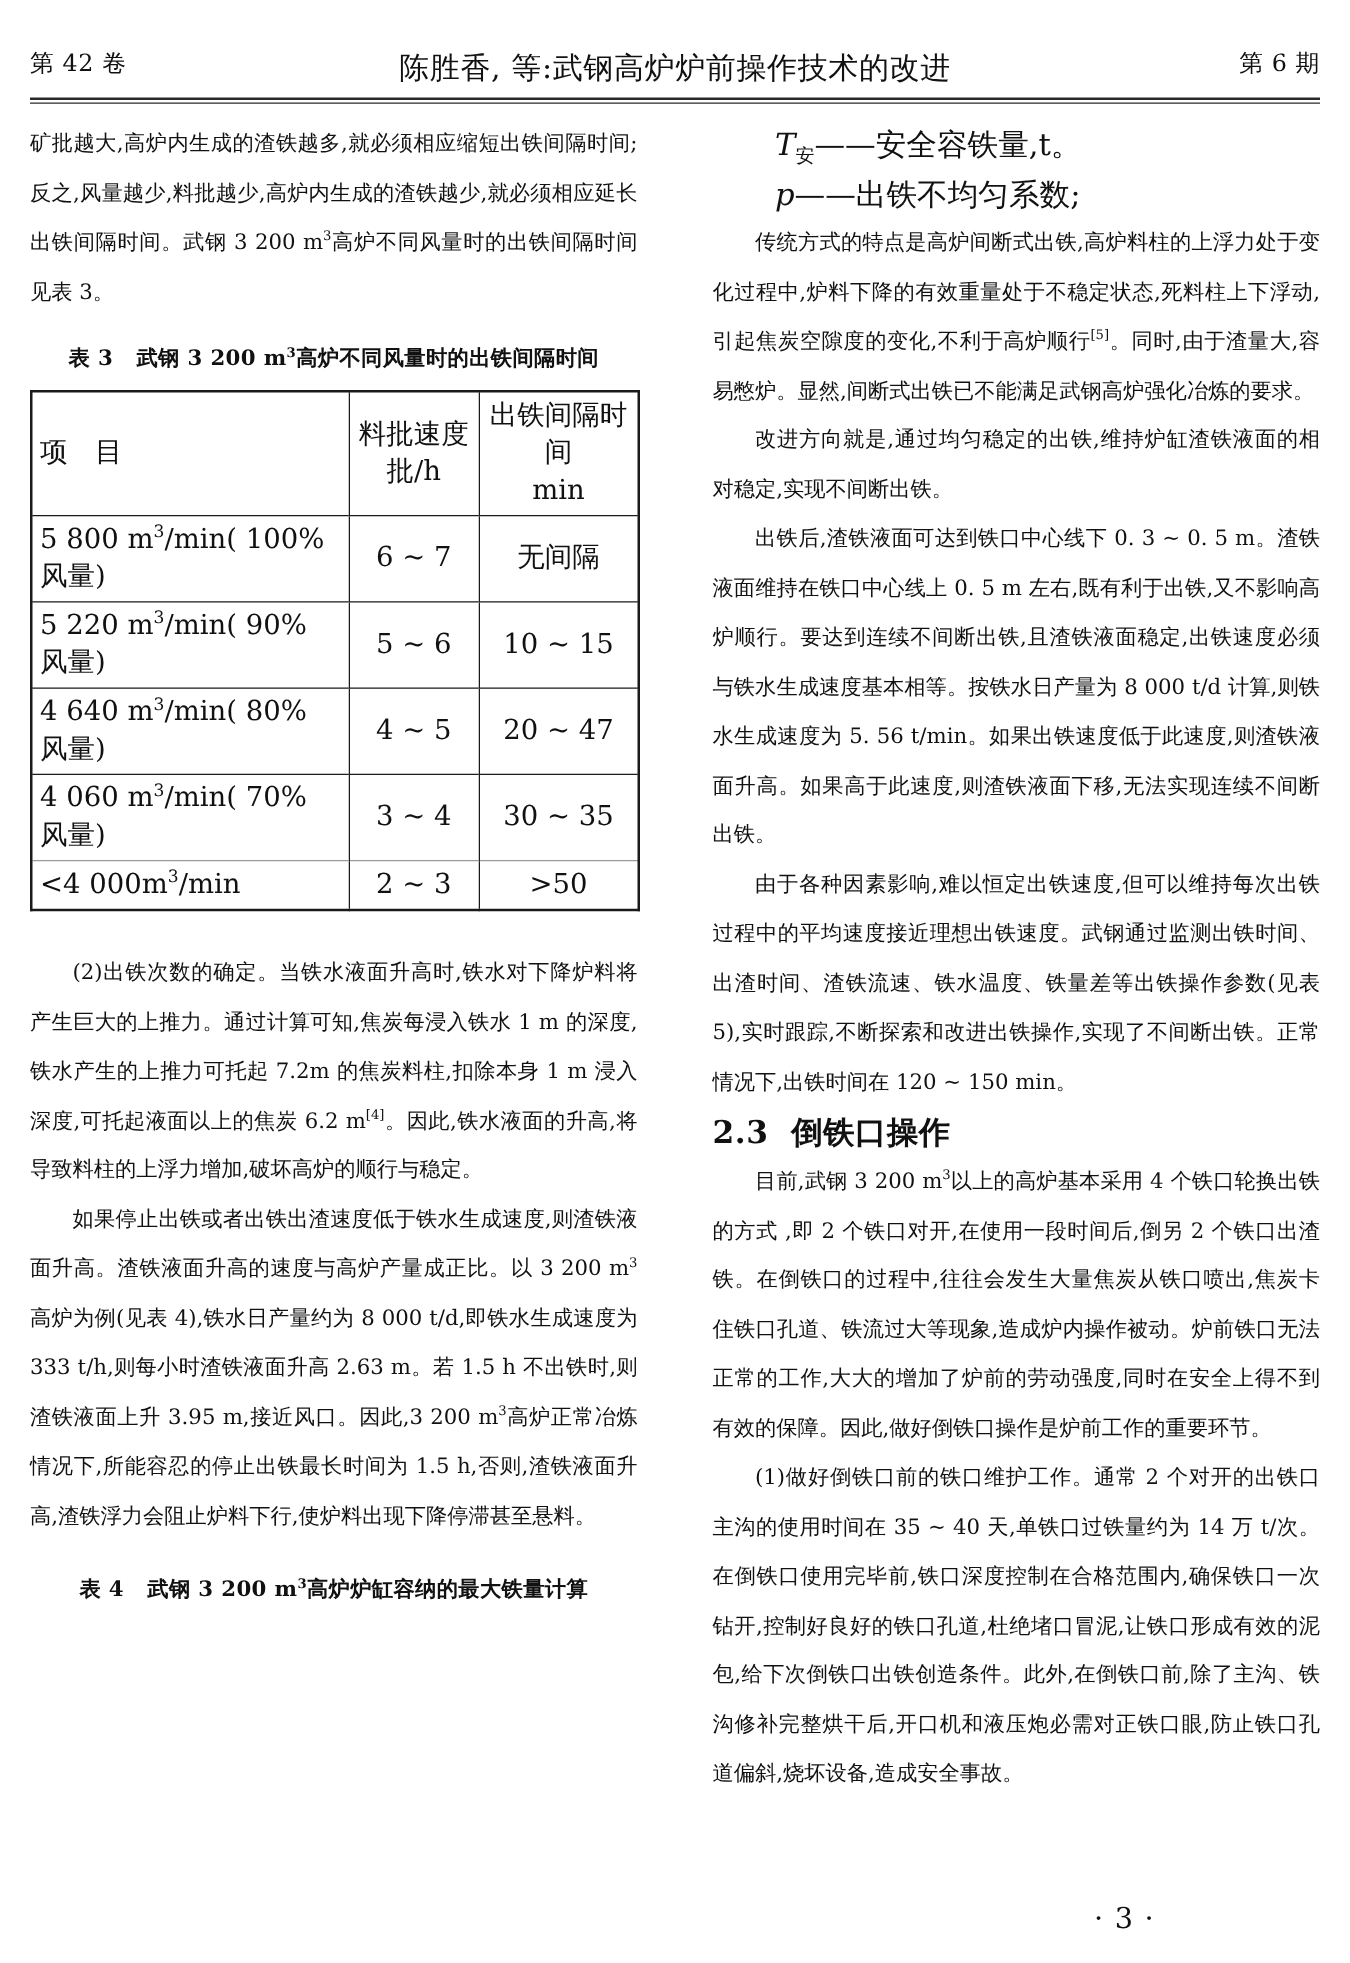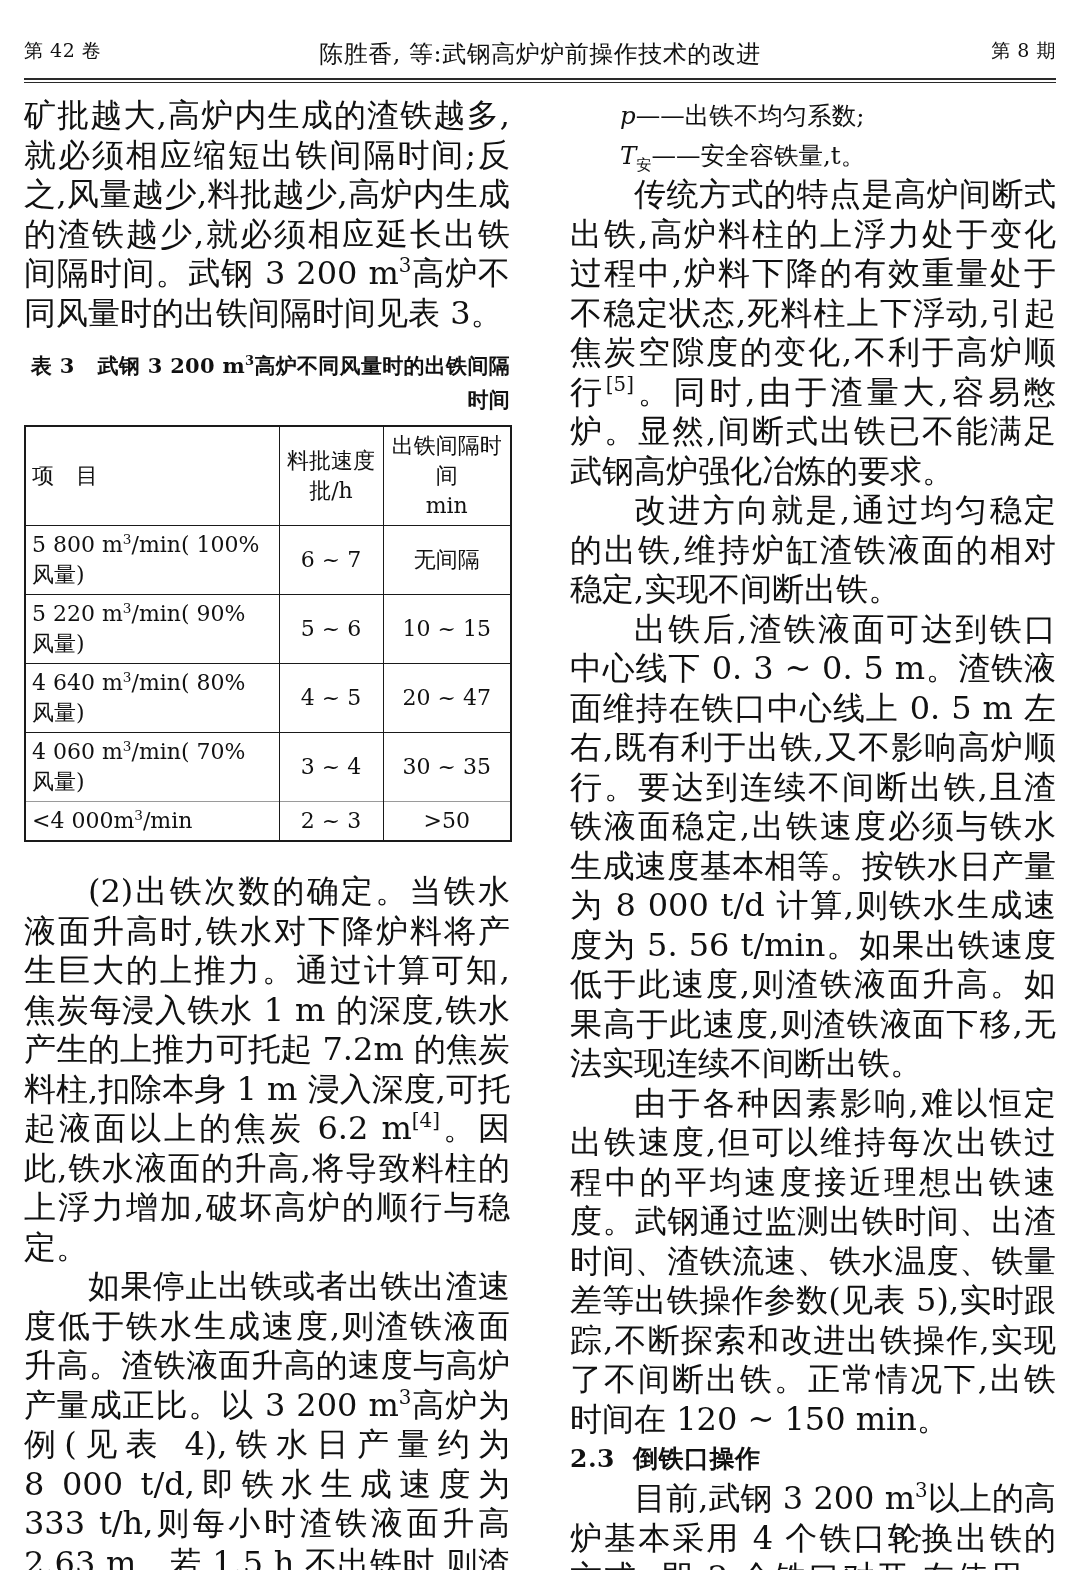--- a/index.html
+++ b/index.html
@@ -68,38 +68,38 @@
   
   .col {
     position: absolute;
     top: 96px;
     width: 486px;
   }
   .col-left  { left: 24px; }
   .col-right { left: 570px; }
 
   .para {
-    font-size: 32px;
+    font-size: 17px;
     line-height: 39.5px;
     text-align: justify;
     text-justify: inter-ideograph;
     margin: 0 0 0 0;
     letter-spacing: 0px;
   }
   .para.indent { text-indent: 2em; }
 
   .sup { font-size: 0.62em; vertical-align: super; line-height: 0; }
   .sub { font-size: 0.62em; vertical-align: sub;   line-height: 0; }
   .ital { font-style: italic; }
 
   
   .tbl-cap {
-    font-size: 21px;
+    font-size: 17px;
     font-weight: bold;
-    text-align: right;
+    text-align: center;
     line-height: 34px;
     margin: 16px 0 8px 0;
     letter-spacing: 0.3px;
   }
 
   
   table.doc-tbl {
     border-collapse: collapse;
     width: 486px;
     font-size: 22px;
@@ -162,21 +162,21 @@
   }
 </style>
 </head>
 <body>
 
 <div class="page">
 
   <div class="runhead">
     <div class="runhead-left">第 42 卷</div>
     <div class="runhead-center">陈胜香, 等:武钢高炉炉前操作技术的改进</div>
-    <div class="runhead-right">第 8 期</div>
+    <div class="runhead-right">第 6 期</div>
   </div>
   <div class="rule-double"></div>
 
   <div class="col col-left">
 
     <p class="para">矿批越大,高炉内生成的渣铁越多,就必须相应缩短出铁间隔时间;反之,风量越少,料批越少,高炉内生成的渣铁越少,就必须相应延长出铁间隔时间。武钢 3&nbsp;200&nbsp;m<span class="sup">3</span>高炉不同风量时的出铁间隔时间见表 3。</p>
 
     <div class="tbl-cap">表 3&nbsp;&nbsp;&nbsp;武钢 3&nbsp;200&nbsp;m<span class="sup">3</span>高炉不同风量时的出铁间隔时间</div>
 
     <table class="doc-tbl">
@@ -230,24 +230,24 @@
 
     <p class="para indent">如果停止出铁或者出铁出渣速度低于铁水生成速度,则渣铁液面升高。渣铁液面升高的速度与高炉产量成正比。以 3&nbsp;200&nbsp;m<span class="sup">3</span>高炉为例(见表 4),铁水日产量约为 8&nbsp;000&nbsp;t/d,即铁水生成速度为 333&nbsp;t/h,则每小时渣铁液面升高 2.63&nbsp;m。若 1.5&nbsp;h 不出铁时,则渣铁液面上升 3.95&nbsp;m,接近风口。因此,3&nbsp;200&nbsp;m<span class="sup">3</span>高炉正常冶炼情况下,所能容忍的停止出铁最长时间为 1.5&nbsp;h,否则,渣铁液面升高,渣铁浮力会阻止炉料下行,使炉料出现下降停滞甚至悬料。</p>
 
     <div class="tbl-cap" style="margin-top:22px">表 4&nbsp;&nbsp;&nbsp;武钢 3&nbsp;200&nbsp;m<span class="sup">3</span>高炉炉缸容纳的最大铁量计算</div>
 
   </div>
 
   <div class="col col-right">
 
     <div class="where-line" style="padding-left:50px">
-      <span><span class="ital">p</span>——出铁不均匀系数;</span>
+      <span><span class="ital">T</span><span class="sub">安</span>——安全容铁量,t。</span>
     </div>
     <div class="where-line" style="padding-left:50px">
-      <span><span class="ital">T</span><span class="sub">安</span>——安全容铁量,t。</span>
+      <span><span class="ital">p</span>——出铁不均匀系数;</span>
     </div>
 
     <p class="para indent">传统方式的特点是高炉间断式出铁,高炉料柱的上浮力处于变化过程中,炉料下降的有效重量处于不稳定状态,死料柱上下浮动,引起焦炭空隙度的变化,不利于高炉顺行<span class="sup">[5]</span>。同时,由于渣量大,容易憋炉。显然,间断式出铁已不能满足武钢高炉强化冶炼的要求。</p>
 
     <p class="para indent">改进方向就是,通过均匀稳定的出铁,维持炉缸渣铁液面的相对稳定,实现不间断出铁。</p>
 
     <p class="para indent">出铁后,渣铁液面可达到铁口中心线下 0.&nbsp;3&nbsp;~ 0.&nbsp;5&nbsp;m。渣铁液面维持在铁口中心线上 0.&nbsp;5&nbsp;m 左右,既有利于出铁,又不影响高炉顺行。要达到连续不间断出铁,且渣铁液面稳定,出铁速度必须与铁水生成速度基本相等。按铁水日产量为 8&nbsp;000&nbsp;t/d 计算,则铁水生成速度为 5.&nbsp;56&nbsp;t/min。如果出铁速度低于此速度,则渣铁液面升高。如果高于此速度,则渣铁液面下移,无法实现连续不间断出铁。</p>
 
     <p class="para indent">由于各种因素影响,难以恒定出铁速度,但可以维持每次出铁过程中的平均速度接近理想出铁速度。武钢通过监测出铁时间、出渣时间、渣铁流速、铁水温度、铁量差等出铁操作参数(见表 5),实时跟踪,不断探索和改进出铁操作,实现了不间断出铁。正常情况下,出铁时间在 120&nbsp;~&nbsp;150&nbsp;min。</p>
 

